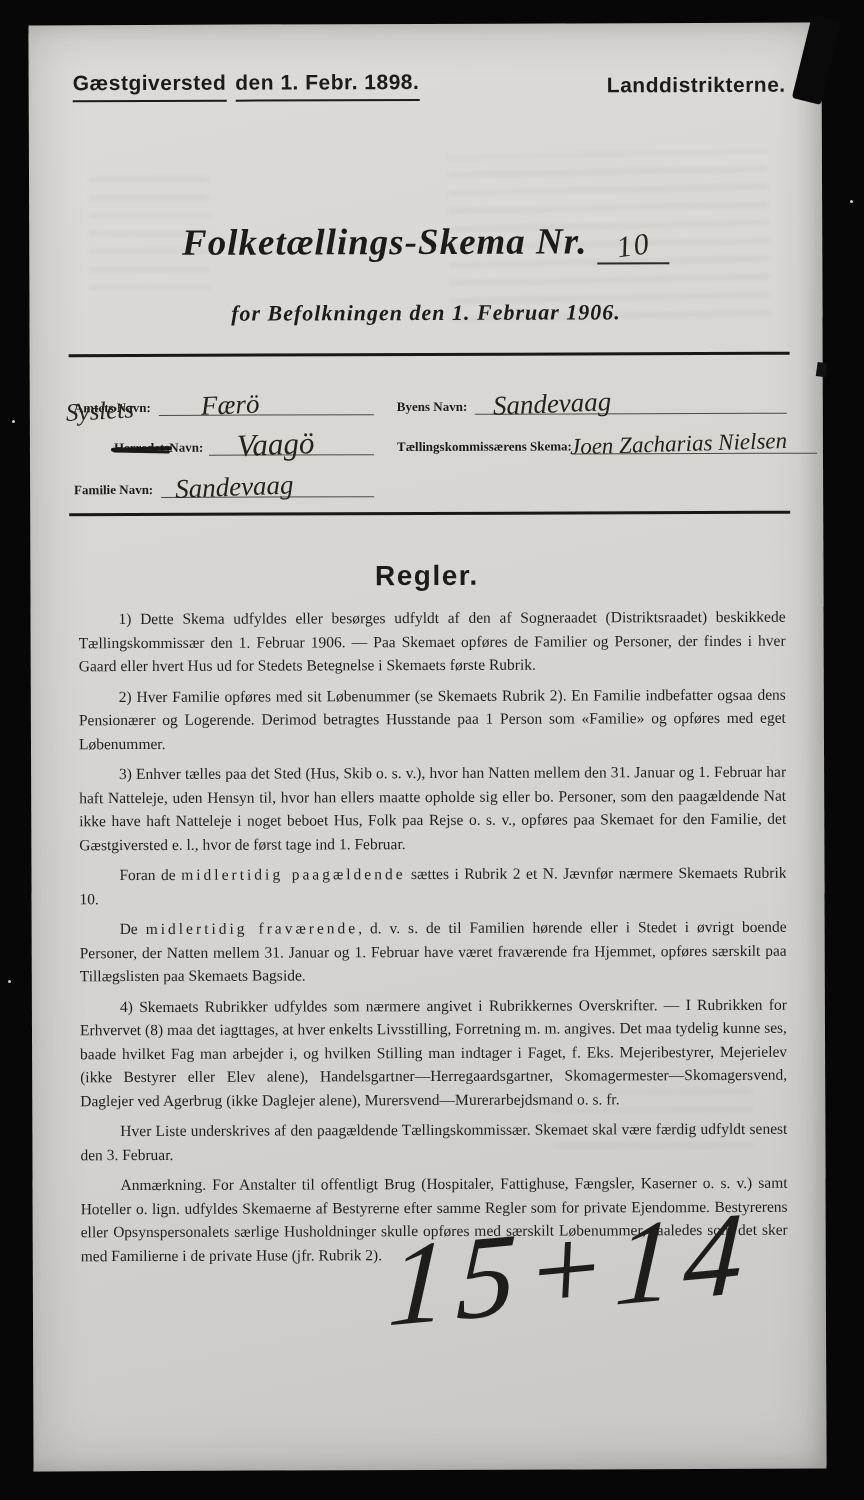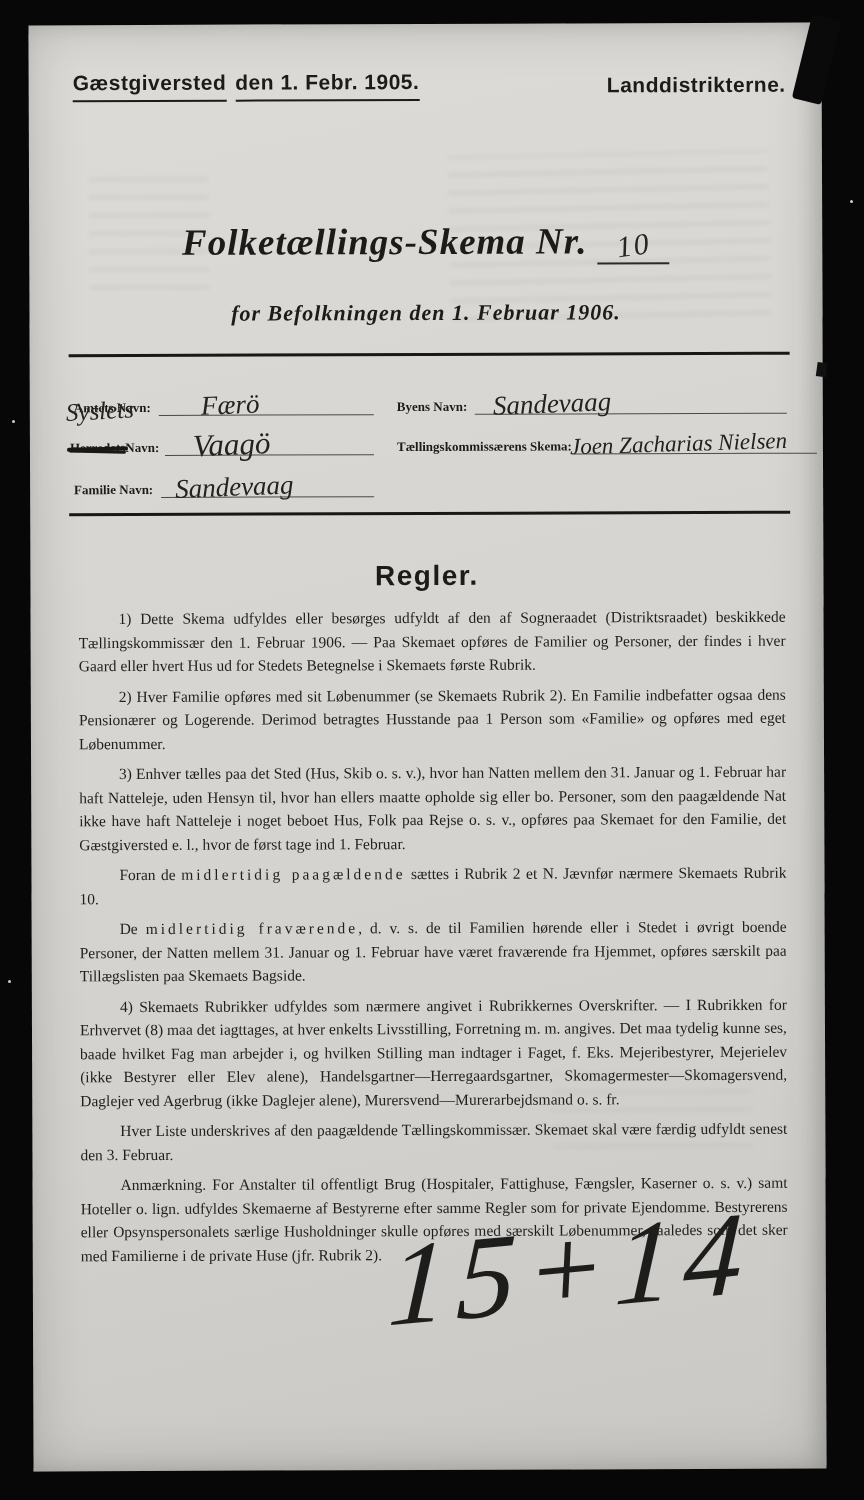--- a/index.html
+++ b/index.html
@@ -94,21 +94,21 @@
   .row-by .write-line{flex:1;height:24px;margin-left:8px;}
   .row-by .hand-entry{left:18px;font-size:27px;}
 
   .syslets-hand{
     position:absolute;left:36px;top:372px;
     font-style:italic;font-size:25px;color:#23221d;transform:rotate(-3deg);
   }
   .row-herred{position:absolute;left:40px;top:406px;display:flex;align-items:flex-end;width:304px;}
   .row-herred .write-line{flex:1;height:24px;margin-left:6px;}
   .row-herred .hand-entry{left:28px;font-size:31px;bottom:-8px;}
-  .struck{position:relative;display:inline-block;}
+  .struck{position:relative;display:inline-block;margin-left:44px;}
   .struck::before{
     content:"";position:absolute;left:-3px;right:-3px;top:42%;height:4px;
     background:#181816;transform:rotate(-1.2deg);border-radius:2px;
   }
   .struck::after{
     content:"";position:absolute;left:-1px;right:-1px;top:60%;height:3px;
     background:#181816;transform:rotate(1.4deg);border-radius:2px;
   }
 
   .row-komm{position:absolute;left:367px;top:408px;display:flex;align-items:flex-end;width:420px;}
@@ -146,21 +146,21 @@
 
 <div class="paper">
 
   <div class="corner-artifact"></div>
   <div class="edge-mark"></div>
   <div class="ghost g1"></div>
   <div class="ghost g2"></div>
   <div class="ghost g3"></div>
 
   <div class="hdr-left">
-    <span>Gæstgiversted</span><span>den 1. Febr. 1905.</span>
+    <span>Gæstgiversted</span><span>den 1. Febr. 1898.</span>
   </div>
   <div class="hdr-right">Landdistrikterne.</div>
 
   <div class="title-row">
     <span>Folketællings-Skema Nr.</span><span class="nr-line"><span class="hand nr-hand">10</span></span>
   </div>
   <div class="subtitle">for Befolkningen den 1. Februar 1906.</div>
 
   <div class="rule-divider divider-top"></div>
 

